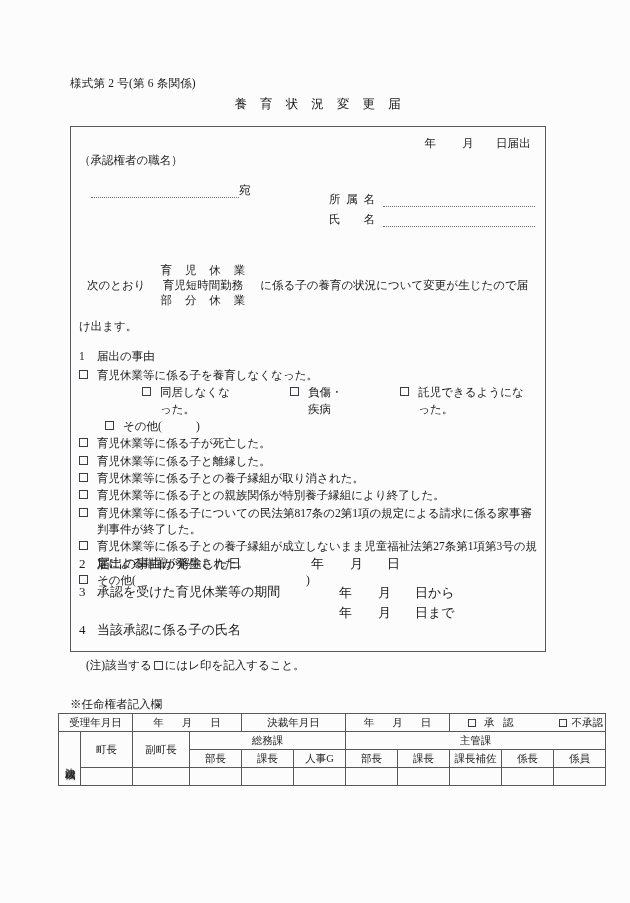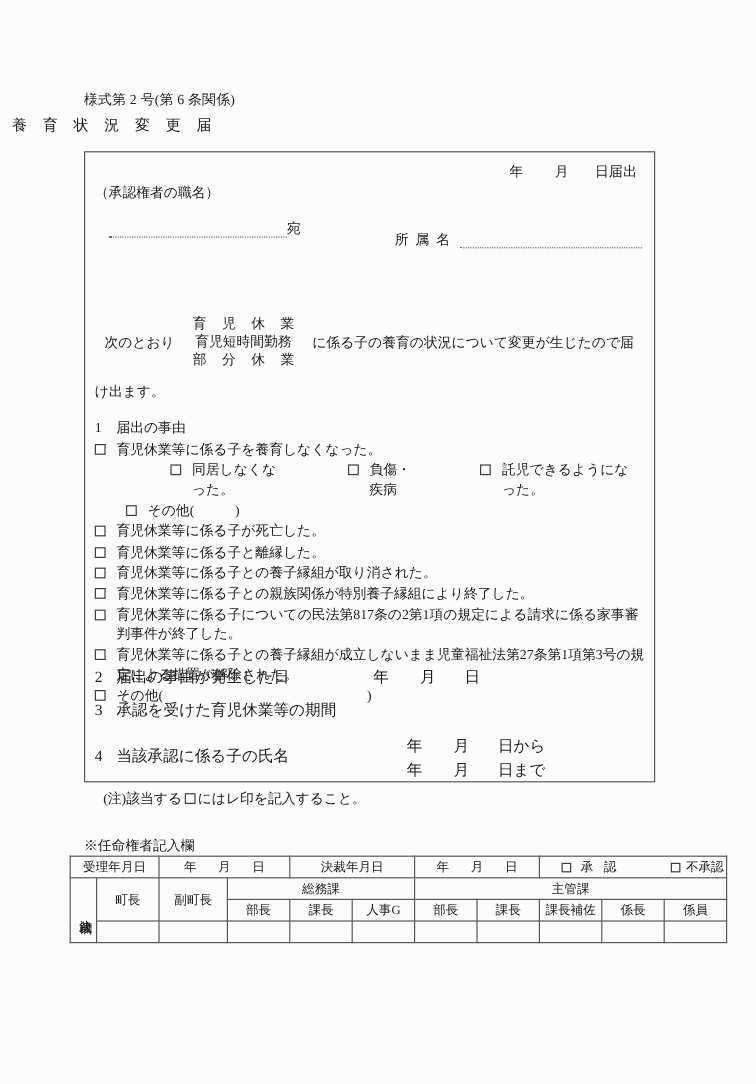--- a/index.html
+++ b/index.html
@@ -28,20 +28,21 @@
     top: 76px;
     font-size: 11.5px;
     letter-spacing: 0.2px;
     white-space: nowrap;
   }
   .doc-title {
     position: absolute;
     left: 0;
     right: 0;
     top: 96px;
+    text-align: center;
     font-size: 12.5px;
     letter-spacing: 5px;
     padding-left: 10px;
     white-space: nowrap;
   }
 
   
   .form-box {
     position: absolute;
     left: 70px;
@@ -177,21 +178,21 @@
   
   .sec-row {
     font-size: 13px;
     display: flex;
     align-items: flex-start;
   }
   .sec2 { left: 8px; top: 428px; }
   .sec3 { left: 8px; top: 456px; gap: 28px; }
   .sec4 { left: 8px; top: 494px; }
   .sec-label { width: 232px; display: inline-block; }
-  .date-col { display: flex; flex-direction: column; line-height: 1.5; margin-top: 29px; }
+  .date-col { display: flex; flex-direction: column; line-height: 1.5; }
   .ymd { white-space: nowrap; }
   .y-sp { display: inline-block; width: 26px; }
   .m-sp { display: inline-block; width: 24px; }
 
   
   .note {
     position: absolute;
     left: 86px;
     top: 658px;
     font-size: 11.5px;
@@ -273,20 +274,24 @@
     <div class="abs approver-title">（承認権者の職名）</div>
 
     <div class="abs addressee-wrap">
       <span class="dotline addressee-line"></span>
       <span>宛</span>
     </div>
 
     <div class="abs writer-block">
       <div class="writer-row">
         <span class="writer-label">所属名</span>
+        <span class="dotline writer-dots"></span>
+      </div>
+      <div class="writer-row">
+        <span class="writer-label">氏名</span>
         <span class="dotline writer-dots"></span>
       </div>
     </div>
 
     <div class="abs lead-block">
       <span class="lead-pre">次のとおり</span>
       <span class="leave-types">
         <span class="lt-sp">育 児 休 業</span>
         <span>育児短時間勤務</span>
         <span class="lt-sp">部 分 休 業</span>

